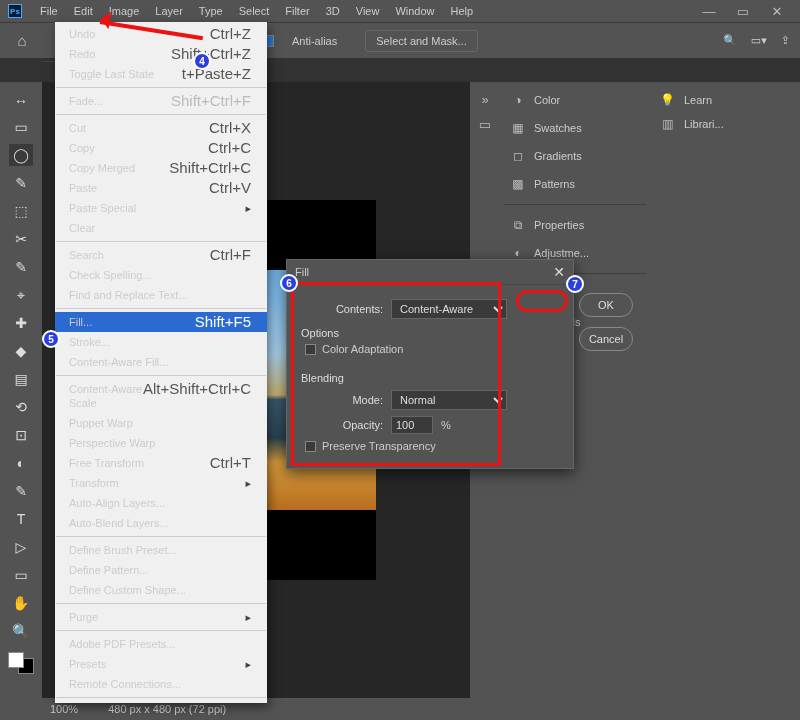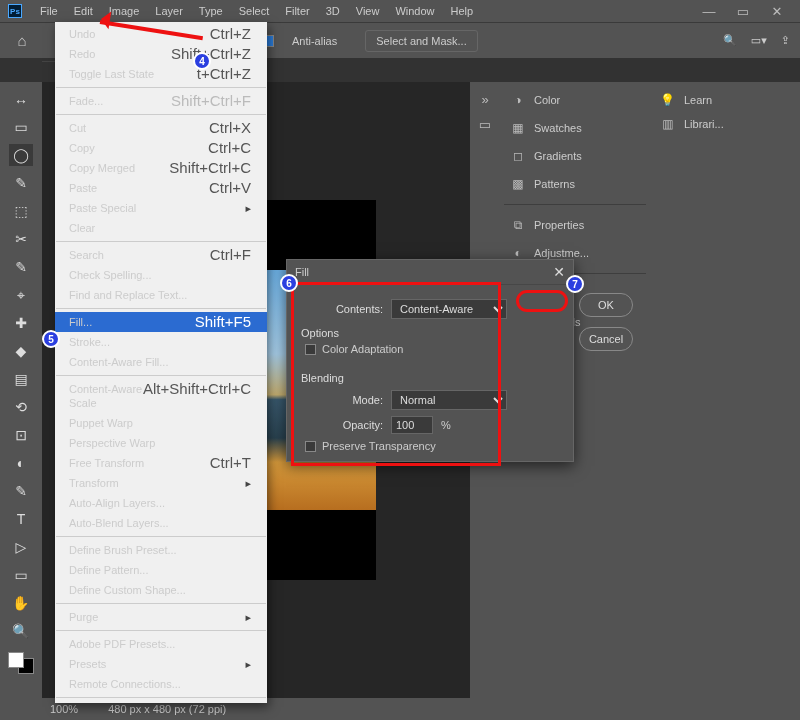--- a/index.html
+++ b/index.html
@@ -40,21 +40,21 @@
 .dropdown .dmi.sel{background:#2b6bd1;color:#fff}
 .dropdown .dmi .sc{color:#555;font-size:15px}
 .dropdown .dmi.sel .sc{color:#fff}
 .dropdown .dmi.dis .sc{color:#bbb}
 .dropdown .dsep{height:1px;background:#ccc;margin:3px 1px}
 .dropdown .arr{color:#444}
 
 .dialog{position:absolute;left:286px;top:259px;width:288px;background:#535353;border:1px solid #666;box-shadow:0 4px 14px rgba(0,0,0,.6);z-index:60}
 .dialog .ttl{display:flex;justify-content:space-between;align-items:center;padding:4px 8px;background:#535353;border-bottom:1px solid #474747}
 .dialog .ttl .x{font-size:14px;cursor:pointer;color:#ddd}
-.dialog .body{padding:8px 10px 9px 12px;position:relative}
+.dialog .body{padding:8px 10px 16px 12px;position:relative}
 .dialog .row{display:flex;align-items:center;margin:6px 0;gap:8px}
 .dialog .row .lab{width:84px;text-align:right;color:#ddd}
 .dialog select,.dialog input[type=text]{background:#3a3a3a;border:1px solid #666;color:#ddd;padding:2px 4px;font-size:11px}
 .dialog select{width:116px}
 .dialog input[type=text]{width:42px;text-align:left}
 .dialog .sect{color:#ddd;margin:8px 0 4px 2px}
 .dialog .chk{display:flex;align-items:center;gap:6px;margin-left:6px}
 .dialog .chk .box{width:11px;height:11px;border:1px solid #888;background:#3a3a3a}
 .dialog .btns{position:absolute;right:-60px;top:8px;display:flex;flex-direction:column;gap:10px}
 .dialog .btn{width:54px;height:24px;border:1px solid #888;border-radius:12px;display:flex;align-items:center;justify-content:center;color:#ddd;background:#535353;cursor:pointer}
@@ -205,21 +205,21 @@
     <div class="dmi">
       <span>Undo</span>
       <span class="sc">Ctrl+Z</span>
     </div>
     <div class="dmi">
       <span>Redo</span>
       <span class="sc">Shift+Ctrl+Z</span>
     </div>
     <div class="dmi">
       <span>Toggle Last State</span>
-      <span class="sc">t+Ctrl+Z</span>
+      <span class="sc">t+Paste+Z</span>
     </div>
     <div class="dsep"></div>
     <div class="dmi dis">
       <span>Fade...</span>
       <span class="sc">Shift+Ctrl+F</span>
     </div>
     <div class="dsep"></div>
     <div class="dmi">
       <span>Cut</span>
       <span class="sc">Ctrl+X</span>

